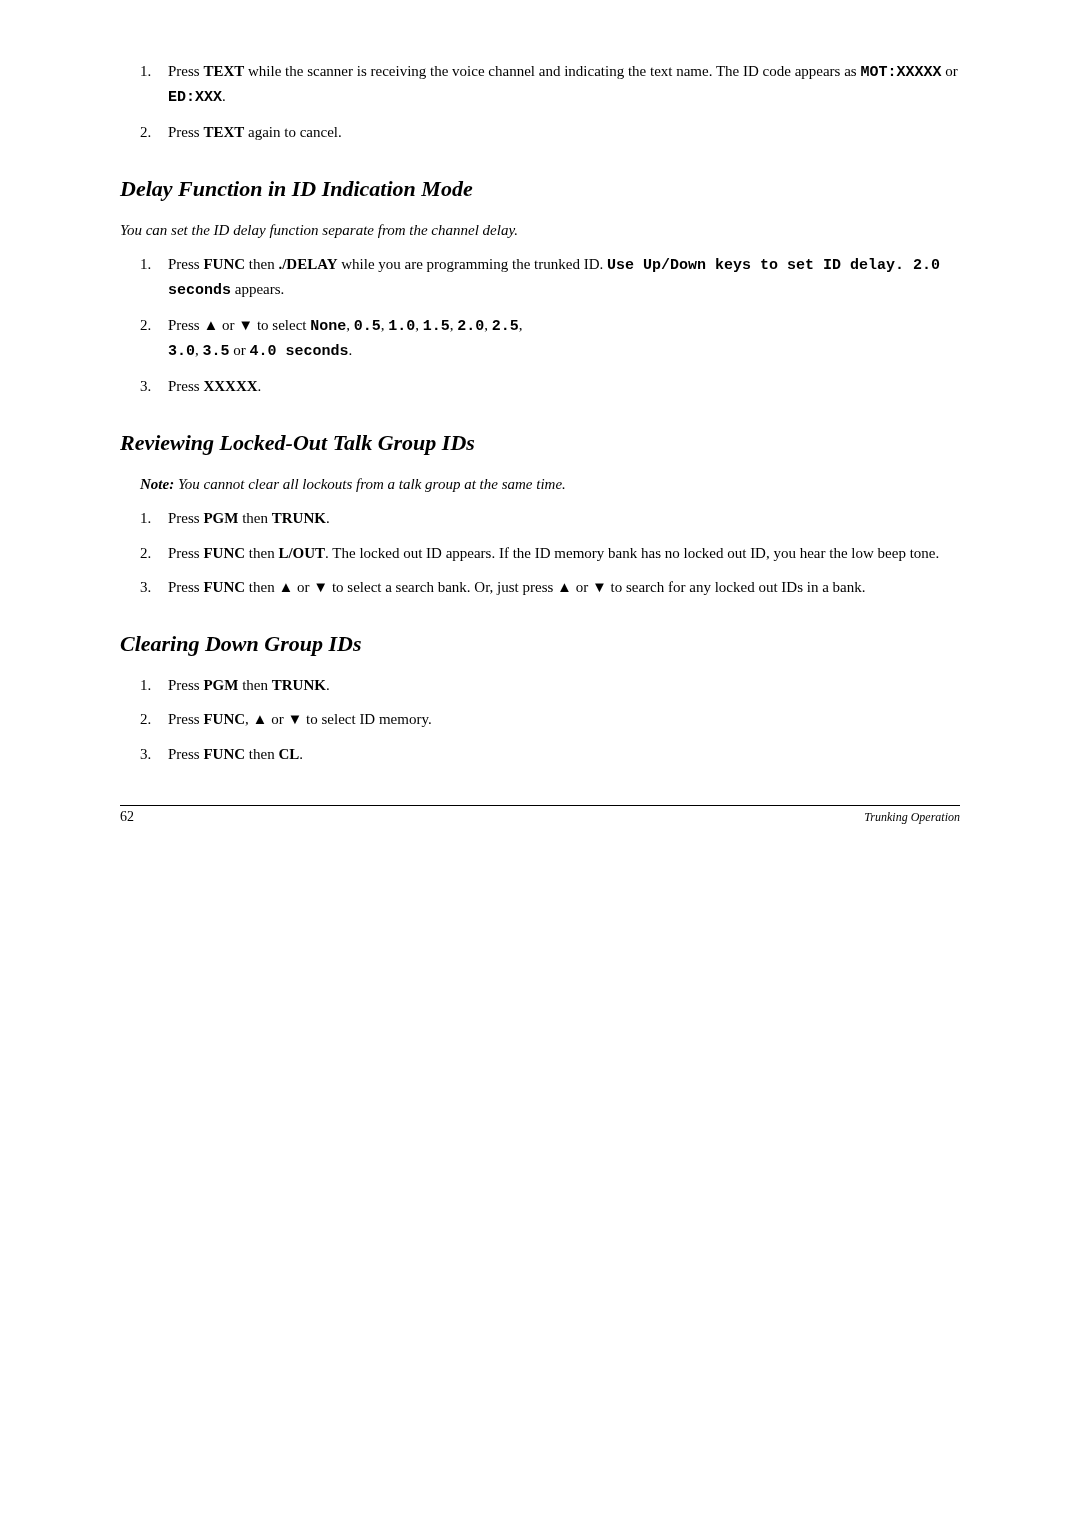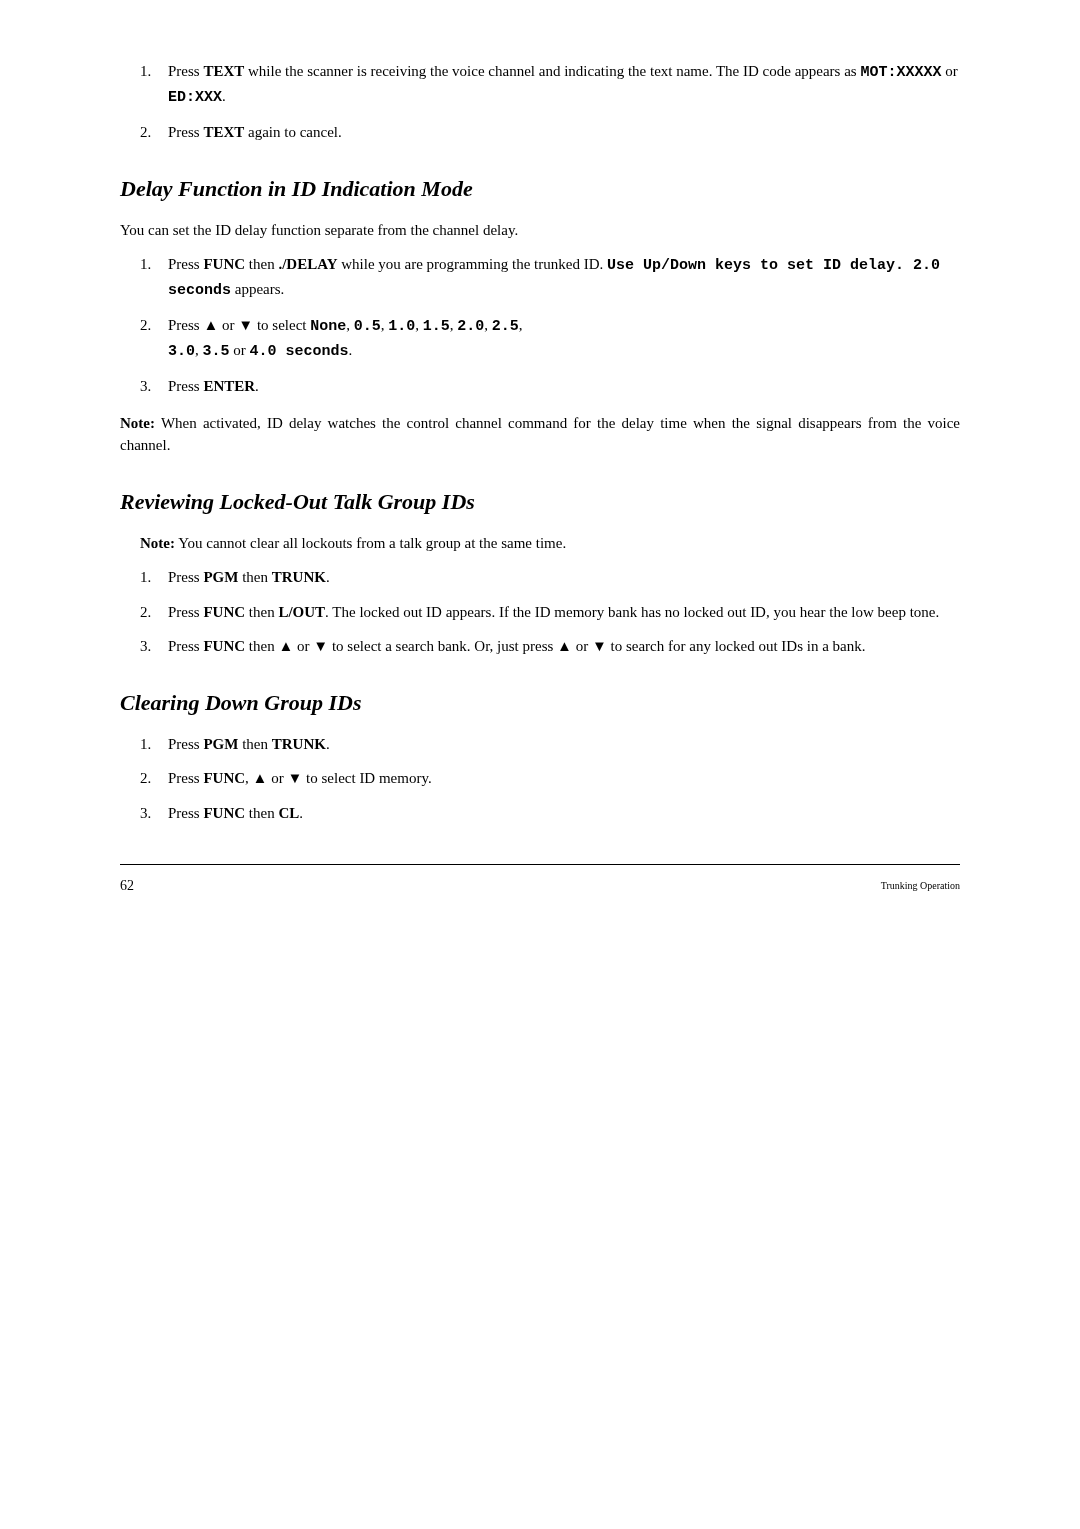--- a/index.html
+++ b/index.html
@@ -49,42 +49,44 @@
       font-size: 22px;
       font-weight: bold;
       margin-top: 28px;
       margin-bottom: 14px;
       font-style: italic;
     }
 
     p {
       margin-bottom: 12px;
       text-align: justify;
+      font-style: italic;
     }
 
     .mono {
       font-family: Liberation Mono, monospace;
       font-weight: bold;
     }
 
     .footer-line {
       border-top: 1px solid #000;
       margin-top: 40px;
-      padding-top: 10px;
+      padding-top: 0;
       display: flex;
       justify-content: space-between;
       align-items: center;
     }
 
     .footer-page {
       font-size: 14px;
     }
 
     .footer-title {
-      font-size: 10px;
+      font-size: 12px;
+      font-style: italic;
     }
 
     .up-arrow::before {
       content: '▲';
     }
     .down-arrow::before {
       content: '▼';
     }
   </style>
 </head>
@@ -121,28 +123,25 @@
     <li>
       <span class="num">2.</span>
       <span class="content">
         Press <span class="up-arrow"></span> or <span class="down-arrow"></span> to select <span class="mono">None</span>, <span class="mono">0.5</span>, <span class="mono">1.0</span>, <span class="mono">1.5</span>, <span class="mono">2.0</span>, <span class="mono">2.5</span>,<br>
         <span class="mono">3.0</span>, <span class="mono">3.5</span> or <span class="mono">4.0 seconds</span>.
       </span>
     </li>
     <li>
       <span class="num">3.</span>
       <span class="content">
-        Press <strong>ENTER</strong>.
+        Press <strong>XXXXX</strong>.
       </span>
     </li>
   </ol>
 
-  <p style="margin-top:14px; text-align:justify;">
-    <strong>Note:</strong> When activated, ID delay watches the control channel command for the delay time when the signal disappears from the voice channel.
-  </p>
 
   <h2 class="section-title">Reviewing Locked-Out Talk Group IDs</h2>
 
   <p style="text-align:justify;margin-left:20px;">
     <strong>Note:</strong> You cannot clear all lockouts from a talk group at the same time.
   </p>
 
   <ol class="numbered-list">
     <li>
       <span class="num">1.</span>

